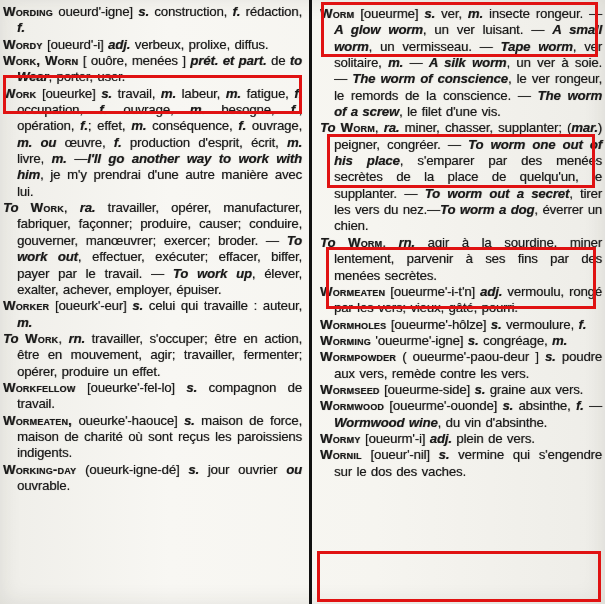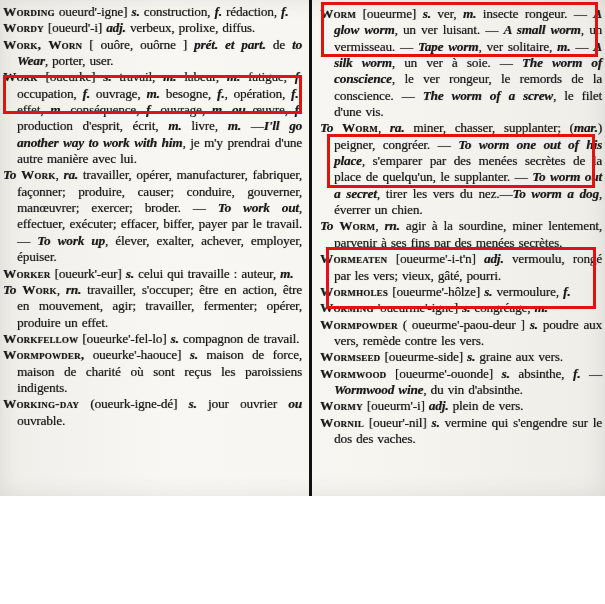--- a/index.html
+++ b/index.html
@@ -1,23 +1,23 @@
 <!DOCTYPE html>
 <html><head>
 <meta charset="utf-8">
 <style>
   html, body { margin: 0; padding: 0; }
   .page {
     position: relative;
     width: 605px;
-    height: 496px;
+    height: 604px;
     overflow: hidden;
     background: linear-gradient(90deg, #efeee9, #f8f7f3 28%, #f6f5f0 62%, #eeede8);
     box-shadow: inset 0 0 22px rgba(40,35,25,0.10);
-    font-family: Liberation Serif, serif;
+    font-family: Liberation Sans, sans-serif;
     color: #1a1a1a;
   }
   .divider {
     position: absolute;
     top: 0; bottom: 0;
     width: 3px;
   }
   .col {
     position: absolute;
     text-align: justify;
@@ -40,27 +40,27 @@
     box-sizing: border-box;
   }
 </style>
 </head>
 <body>
 
 <div class="page" style="color: rgb(26, 26, 26);">
   <div class="col col-left">
       <p class="entry"><span class="hw">Wording</span><span class="t"> oueurd'-igne] </span><span class="it">s.</span><span class="t"> construction, </span><span class="it">f.</span><span class="t"> rédaction, </span><span class="it">f.</span></p>
       <p class="entry"><span class="hw">Wordy</span><span class="t"> [oueurd'-i] </span><span class="it">adj.</span><span class="t"> verbeux, prolixe, diffus.</span></p>
-      <p class="entry"><span class="hw">Work, Worn</span><span class="t"> [ ouôre, ouôrne ] </span><span class="it">prét. et part.</span><span class="t"> de </span><span class="it">to Wear</span><span class="t">, porter, user.</span></p>
+      <p class="entry"><span class="hw">Work, Worn</span><span class="t"> [ ouôre, menées ] </span><span class="it">prét. et part.</span><span class="t"> de </span><span class="it">to Wear</span><span class="t">, porter, user.</span></p>
       <p class="entry"><span class="hw">Work</span><span class="t"> [oueurke] </span><span class="it">s.</span><span class="t"> travail, </span><span class="it">m.</span><span class="t"> labeur, </span><span class="it">m.</span><span class="t"> fatigue, </span><span class="it">f.</span><span class="t"> occupation, </span><span class="it">f.</span><span class="t"> ouvrage, </span><span class="it">m.</span><span class="t"> besogne, </span><span class="it">f.</span><span class="t">, opération, </span><span class="it">f.</span><span class="t">; effet, </span><span class="it">m.</span><span class="t"> conséquence, </span><span class="it">f.</span><span class="t"> ouvrage, </span><span class="it">m. ou</span><span class="t"> œuvre, </span><span class="it">f.</span><span class="t"> production d'esprit, écrit, </span><span class="it">m.</span><span class="t"> livre, </span><span class="it">m.</span><span class="t"> —</span><span class="it">I'll go another way to work with him</span><span class="t">, je m'y prendrai d'une autre manière avec lui.</span></p>
       <p class="entry"><span class="pre">To </span><span class="hw">Work</span><span class="t">, </span><span class="it">ra.</span><span class="t"> travailler, opérer, manufacturer, fabriquer, façonner; produire, causer; conduire, gouverner, manœuvrer; exercer; broder. — </span><span class="it">To work out</span><span class="t">, effectuer, exécuter; effacer, biffer, payer par le travail. — </span><span class="it">To work up</span><span class="t">, élever, exalter, achever, employer, épuiser.</span></p>
       <p class="entry"><span class="hw">Worker</span><span class="t"> [oueurk'-eur] </span><span class="it">s.</span><span class="t"> celui qui travaille : auteur, </span><span class="it">m.</span></p>
       <p class="entry"><span class="pre">To </span><span class="hw">Work</span><span class="t">, </span><span class="it">rn.</span><span class="t"> travailler, s'occuper; être en action, être en mouvement, agir; travailler, fermenter; opérer, produire un effet.</span></p>
       <p class="entry"><span class="hw">Workfellow</span><span class="t"> [oueurke'-fel-lo] </span><span class="it">s.</span><span class="t"> compagnon de travail.</span></p>
-      <p class="entry"><span class="hw">Wormpowder,</span><span class="t"> oueurke'-haouce] </span><span class="it">s.</span><span class="t"> maison de force, maison de charité où sont reçus les paroissiens indigents.</span></p>
+      <p class="entry"><span class="hw">Wormeaten,</span><span class="t"> oueurke'-haouce] </span><span class="it">s.</span><span class="t"> maison de force, maison de charité où sont reçus les paroissiens indigents.</span></p>
       <p class="entry"><span class="hw">Working-day</span><span class="t"> (oueurk-igne-dé] </span><span class="it">s.</span><span class="t"> jour ouvrier </span><span class="it">ou</span><span class="t"> ouvrable.</span></p>
     </div>
   <div class="col col-right">
       <p class="entry"><span class="hw">Worm</span><span class="t"> [oueurme] </span><span class="it">s.</span><span class="t"> ver, </span><span class="it">m.</span><span class="t"> insecte rongeur. — </span><span class="it">A glow worm</span><span class="t">, un ver luisant. — </span><span class="it">A small worm</span><span class="t">, un vermisseau. — </span><span class="it">Tape worm</span><span class="t">, ver solitaire, </span><span class="it">m.</span><span class="t"> — </span><span class="it">A silk worm</span><span class="t">, un ver à soie. — </span><span class="it">The worm of conscience</span><span class="t">, le ver rongeur, le remords de la conscience. — </span><span class="it">The worm of a screw</span><span class="t">, le filet d'une vis.</span></p>
       <p class="entry"><span class="pre">To </span><span class="hw">Worm</span><span class="t">, </span><span class="it">ra.</span><span class="t"> miner, chasser, supplanter; (</span><span class="it">mar.</span><span class="t">) peigner, congréer. — </span><span class="it">To worm one out of his place</span><span class="t">, s'emparer par des menées secrètes de la place de quelqu'un, le supplanter. — </span><span class="it">To worm out a secret</span><span class="t">, tirer les vers du nez.—</span><span class="it">To worm a dog</span><span class="t">, éverrer un chien.</span></p>
       <p class="entry"><span class="pre">To </span><span class="hw">Worm</span><span class="t">, </span><span class="it">rn.</span><span class="t"> agir à la sourdine, miner lentement, parvenir à ses fins par des menées secrètes.</span></p>
       <p class="entry"><span class="hw">Wormeaten</span><span class="t"> [oueurme'-i-t'n] </span><span class="it">adj.</span><span class="t"> vermoulu, rongé par les vers; vieux, gâté, pourri.</span></p>
       <p class="entry"><span class="hw">Wormholes</span><span class="t"> [oueurme'-hôlze] </span><span class="it">s.</span><span class="t"> vermoulure, </span><span class="it">f.</span></p>
       <p class="entry"><span class="hw">Worming</span><span class="t"> 'oueurme'-igne] </span><span class="it">s.</span><span class="t"> congréage, </span><span class="it">m.</span></p>
       <p class="entry"><span class="hw">Wormpowder</span><span class="t"> ( oueurme'-paou-deur ] </span><span class="it">s.</span><span class="t"> poudre aux vers, remède contre les vers.</span></p>

